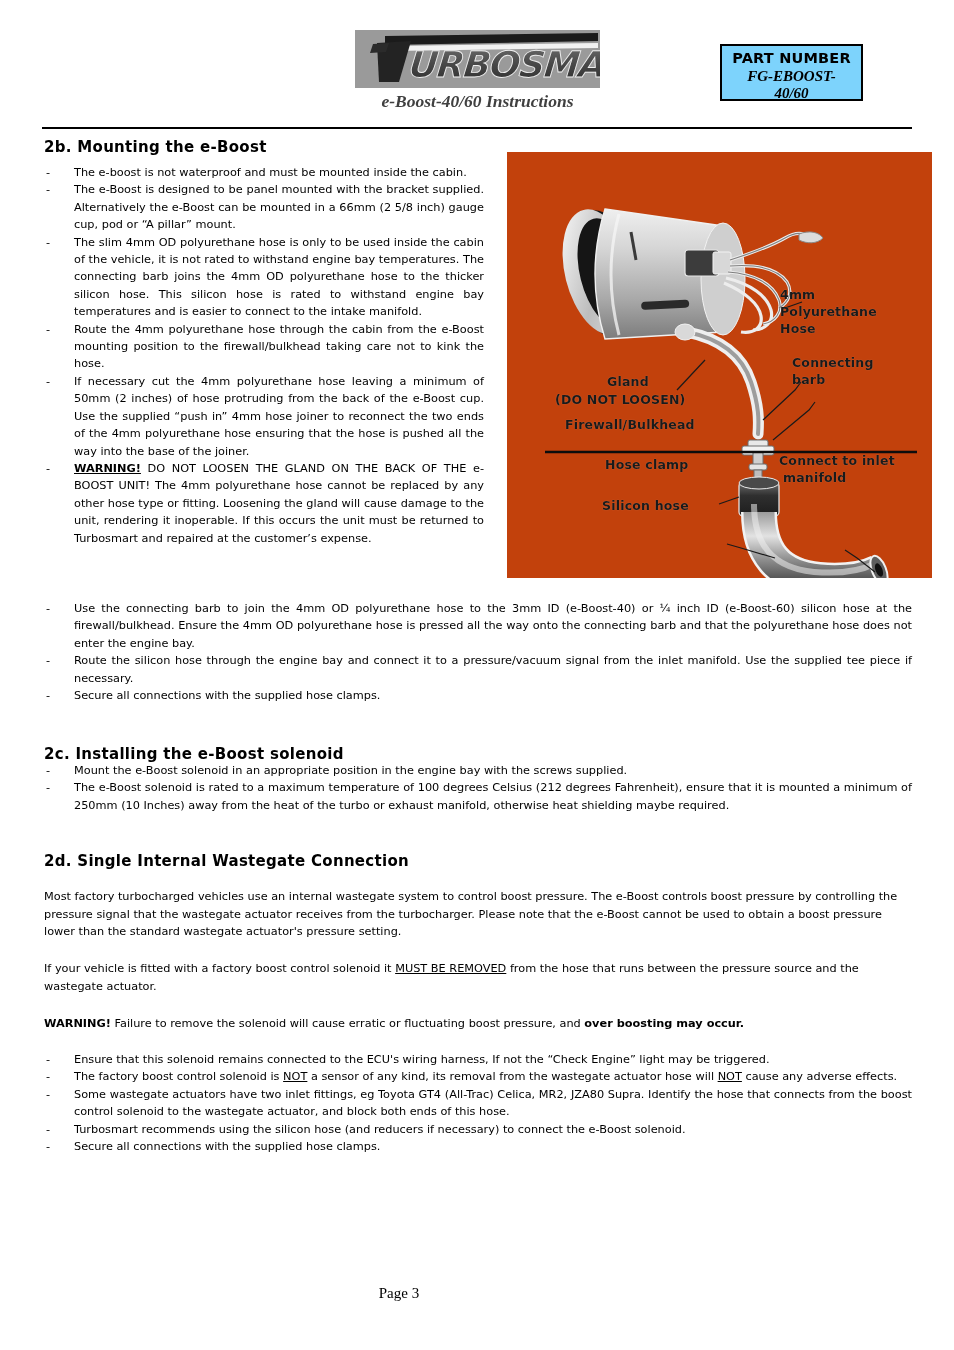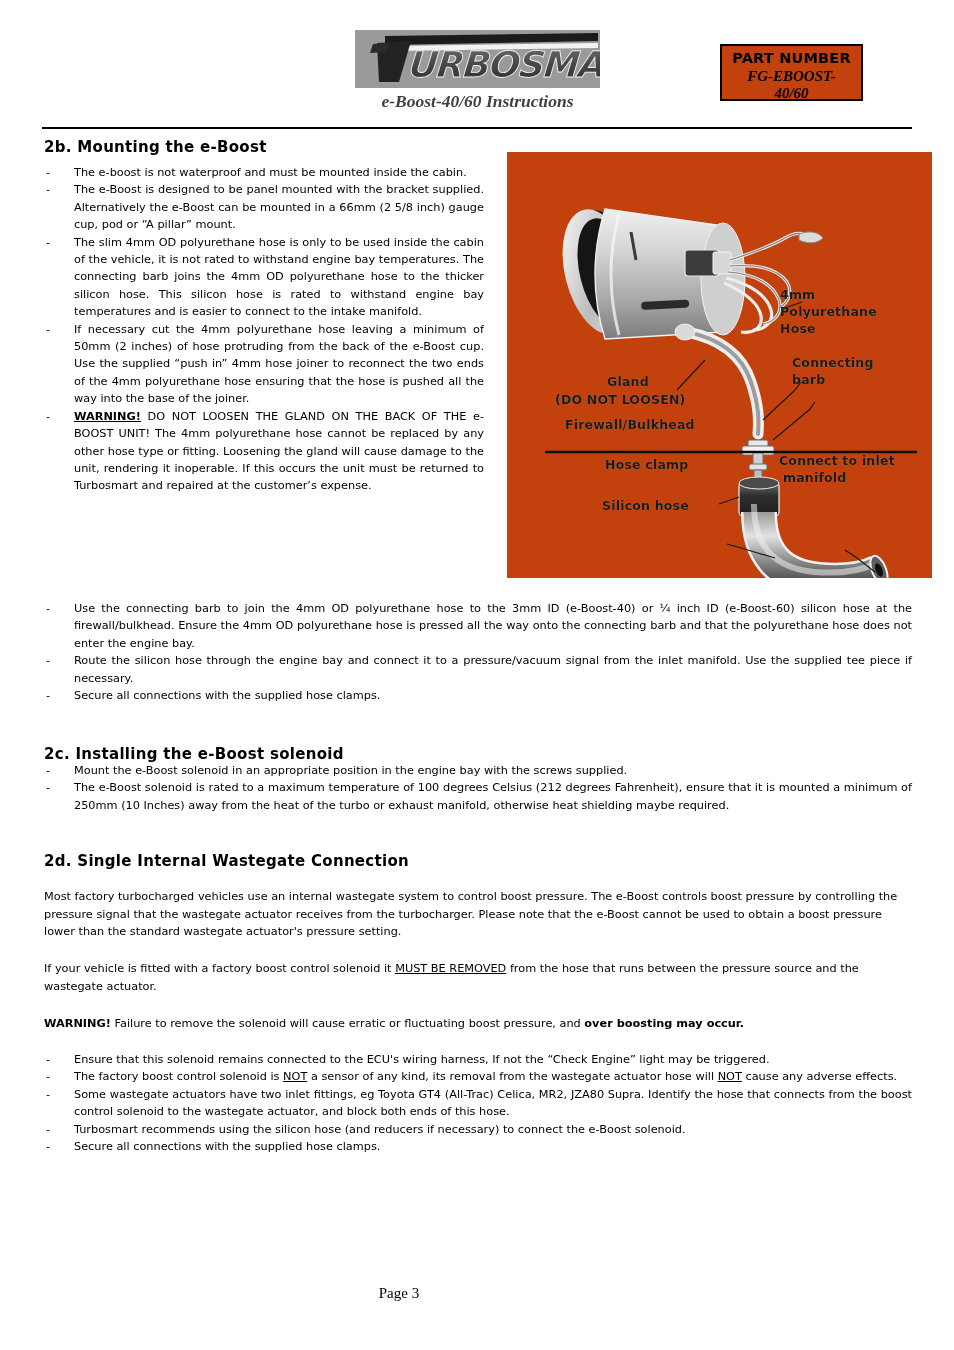--- a/index.html
+++ b/index.html
@@ -48,21 +48,21 @@
     color: #404040;
     white-space: nowrap;
   }
   .partnum-box {
     position: absolute;
     left: 720px;
     top: 44px;
     width: 143px;
     height: 57px;
     border: 2px solid #000;
-    background: #c2410c;
+    background: #7dd3fc;
     overflow: hidden;
     text-align: center;
     box-sizing: border-box;
   }
   .partnum-title {
     font-family: "DejaVu Sans", sans-serif;
     font-weight: bold;
     font-size: 14.5px;
     letter-spacing: 0.2px;
     margin-top: 4px;
@@ -343,20 +343,21 @@
 
 <div class="content">
 
   <div class="sec-head" style="position:absolute; top:2px;">2b. Mounting the e-Boost</div>
 
   <div class="narrow-col">
     <ul class="bl">
       <li>The e-boost is not waterproof and must be mounted inside the cabin.</li>
       <li>The e-Boost is designed to be panel mounted with the bracket supplied. Alternatively the e-Boost can be mounted in a 66mm (2 5/8 inch) gauge cup, pod or “A pillar” mount.</li>
       <li>The slim 4mm OD polyurethane hose is only to be used inside the cabin of the vehicle, it is not rated to withstand engine bay temperatures. The connecting barb joins the 4mm OD polyurethane hose to the thicker silicon hose. This silicon hose is rated to withstand engine bay temperatures and is easier to connect to the intake manifold.</li>
+      <li>Route the 4mm polyurethane hose through the cabin from the e-Boost mounting position to the firewall/bulkhead taking care not to kink the hose.</li>
       <li>If necessary cut the 4mm polyurethane hose leaving a minimum of 50mm (2 inches) of hose protruding from the back of the e-Boost cup.  Use the supplied “push in” 4mm hose joiner to reconnect the two ends of the 4mm polyurethane hose ensuring that the hose is pushed all the way into the base of the joiner.</li>
       <li><b><u>WARNING!</u></b><span> DO NOT LOOSEN THE GLAND ON THE BACK OF THE e-BOOST UNIT!  The 4mm polyurethane hose cannot be replaced by any other hose type or fitting.  Loosening the gland will cause damage to the unit, rendering it inoperable.  If this occurs the unit must be returned to Turbosmart and repaired at the customer’s expense.</span></li>
     </ul>
   </div>
 
   <div class="wide-area" style="top:464px;">
     <ul class="bl">
       <li>Use the connecting barb to join the 4mm OD polyurethane hose to the 3mm ID (e-Boost-40) or ¼ inch ID (e-Boost-60) silicon hose at the firewall/bulkhead. Ensure the 4mm OD polyurethane hose is pressed all the way onto the connecting barb and that the polyurethane hose does not enter the engine bay.</li>
       <li>Route the silicon hose through the engine bay and connect it to a pressure/vacuum signal from the inlet manifold. Use the supplied tee piece if necessary.</li>
       <li>Secure all connections with the supplied hose clamps.</li>

